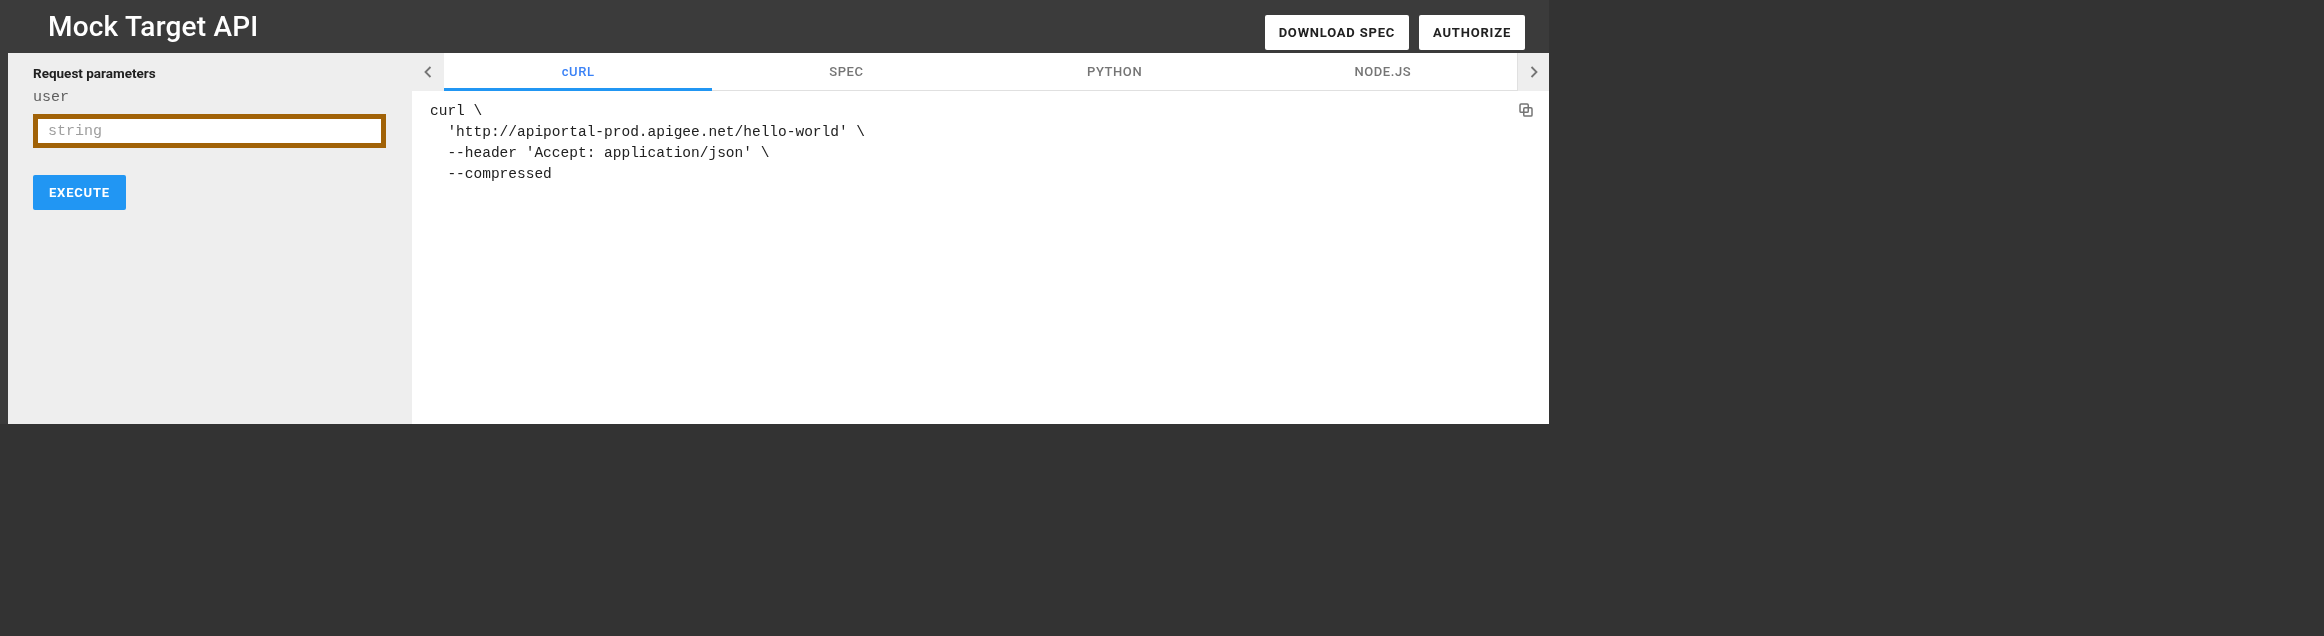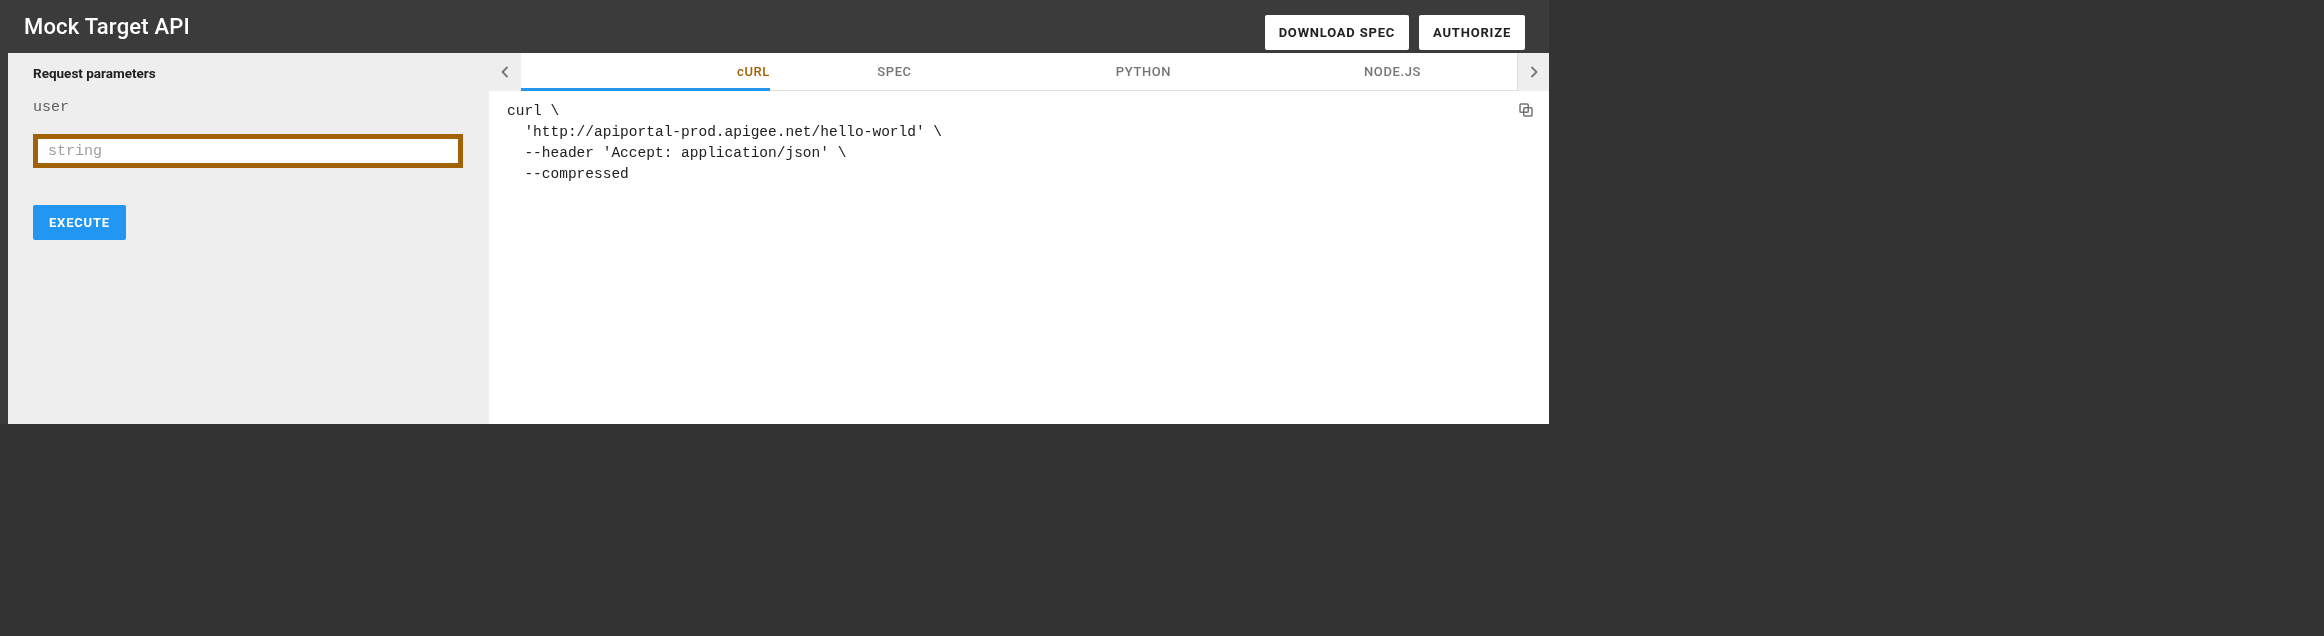--- a/index.html
+++ b/index.html
@@ -22,24 +22,25 @@
     height: 53px;
     background: #3b3b3b;
     display: flex;
     align-items: center;
     padding: 0 24px 0 24px;
     color: #ffffff;
     flex: 0 0 auto;
   }
   .header-title {
     flex: 1;
-    font-size: 22px;
+    font-size: 28px;
     font-weight: 500;
     letter-spacing: 0.2px;
     color: #ffffff;
+    margin-left: 24px;
   }
   .header-btn {
     background: #ffffff;
     color: #212121;
     border: none;
     border-radius: 2px;
     padding: 0 14px;
     height: 35px;
     font-size: 13px;
     font-weight: 700;
@@ -80,26 +81,26 @@
     display: flex;
     align-items: center;
     justify-content: center;
   }
   .panel-body {
     flex: 1;
     display: flex;
     min-height: 0;
   }
   .left {
-    width: 481px;
+    width: 404px;
     flex: 0 0 auto;
     padding: 12px 26px 20px 25px;
     display: flex;
     flex-direction: column;
-    gap: 16px;
+    gap: 6px;
   }
   .section-label {
     font-size: 13.5px;
     font-weight: 700;
     color: #212121;
     margin-bottom: 2px;
   }
   .param-name {
     font-family: "Menlo","Consolas","Courier New",monospace;
     font-size: 15px;
@@ -169,22 +170,21 @@
     align-items: center;
     justify-content: center;
     font-size: 13px;
     font-weight: 500;
     letter-spacing: 0.6px;
     color: #757575;
     cursor: pointer;
     position: relative;
   }
   .tab.active {
-    color: #a16207;
-    justify-content: flex-end;
+    color: #3b82f6;
   }
   .tab.active::after {
     content: "";
     position: absolute;
     left: 0; right: 0; bottom: -1px;
     height: 3px;
     background: #2196f3;
   }
   .code-area {
     flex: 1;

